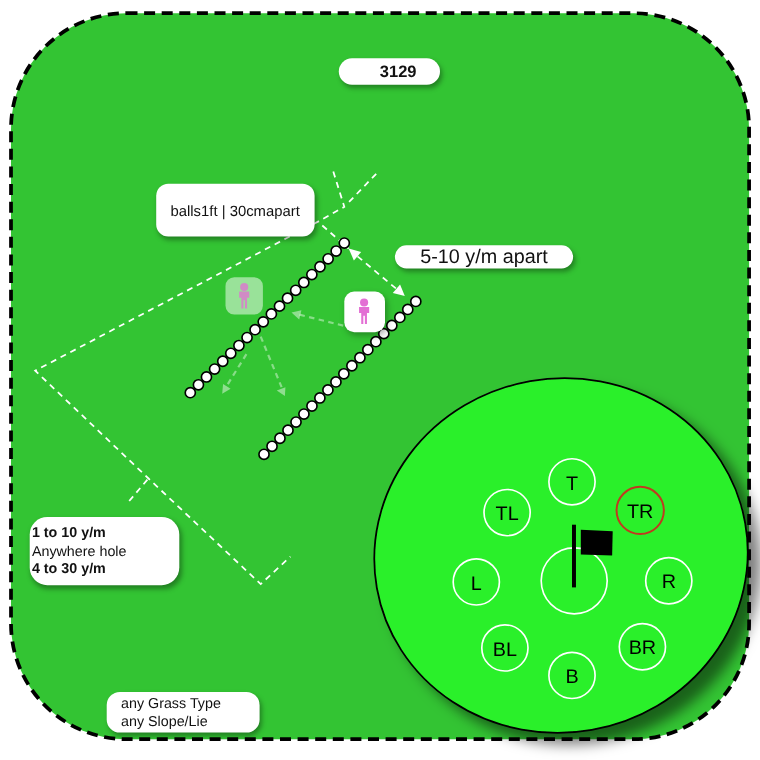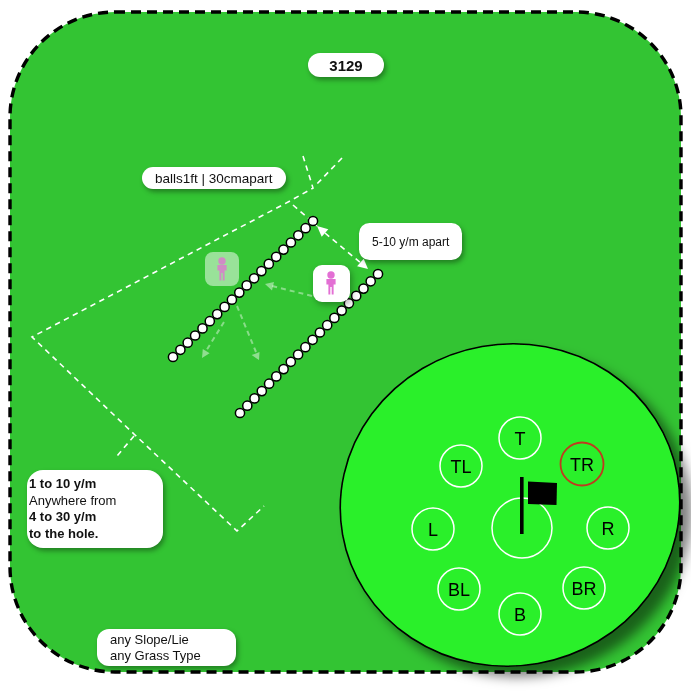--- a/index.html
+++ b/index.html
@@ -22,25 +22,25 @@
   .green-circle{fill:#2bf02b;stroke:#000;stroke-width:1.6;}
   .hole-circle{fill:none;stroke:#fff;stroke-width:1.5;}
   g.selected .hole-circle{stroke:#c03a20;stroke-width:1.8;}
   .hole-label{font-family:"Liberation Sans",sans-serif;font-size:18px;fill:#000;
               text-anchor:middle;}
   .flag-part{fill:#000;}
 
   
   .pill{position:absolute;background:#fff;color:#111;border-radius:12px;
         box-shadow:2px 3px 5px rgba(0,0,0,.35);display:flex;align-items:center;
-        justify-content:center;white-space:nowrap;}
+        justify-content:center;white-space:nowrap;padding-left:16px;}
   #badge{left:308px;top:53px;width:76px;height:24px;font-size:15px;font-weight:bold;}
-  #balls-pill{left:142px;top:167px;height:22px;padding:0 13px;font-size:13.5px;border-radius:11px;}
+  #balls-pill{left:142px;top:167px;height:22px;padding:13px 13px;font-size:13.5px;border-radius:11px;}
   #balls-pill .b{font-weight:normal;}
-  #dist-pill{left:359px;top:223px;height:37px;padding:0 13px;font-size:12px;border-radius:10.5px;}
+  #dist-pill{left:359px;top:223px;height:21px;padding:0 23px;font-size:18px;border-radius:10.5px;}
   #note-box{left:27px;top:470px;width:132px;padding:6px 2px;border-radius:16px;
             font-size:13px;line-height:16.5px;text-align:left;display:block;}
   #note-box .b{font-weight:bold;}
   #cond-box{left:97px;top:629px;width:126px;padding:3px 0 3px 13px;border-radius:12px;
             font-size:13px;line-height:15.5px;text-align:left;display:block;}
 </style>
 </head>
 <body>
 
 <div id="stage">
@@ -187,23 +187,22 @@
   <div class="pill" id="balls-pill">
     <span>balls </span>
       <span class="b">1ft | 30cm</span>
       <span> apart</span>
   </div>
 
   <div class="pill" id="dist-pill">5-10 y/m apart</div>
 
   <div class="pill" id="note-box">
     <div class="b">1 to 10 y/m</div>
-    <div>Anywhere from</div>
+    <div>Anywhere hole</div>
     <div class="b">4 to 30 y/m</div>
-    <div class="b">to the hole.</div>
   </div>
 
   <div class="pill" id="cond-box">
+    <div>any Grass Type</div>
     <div>any Slope/Lie</div>
-    <div>any Grass Type</div>
   </div>
 
 </div>
 
 </body></html>

